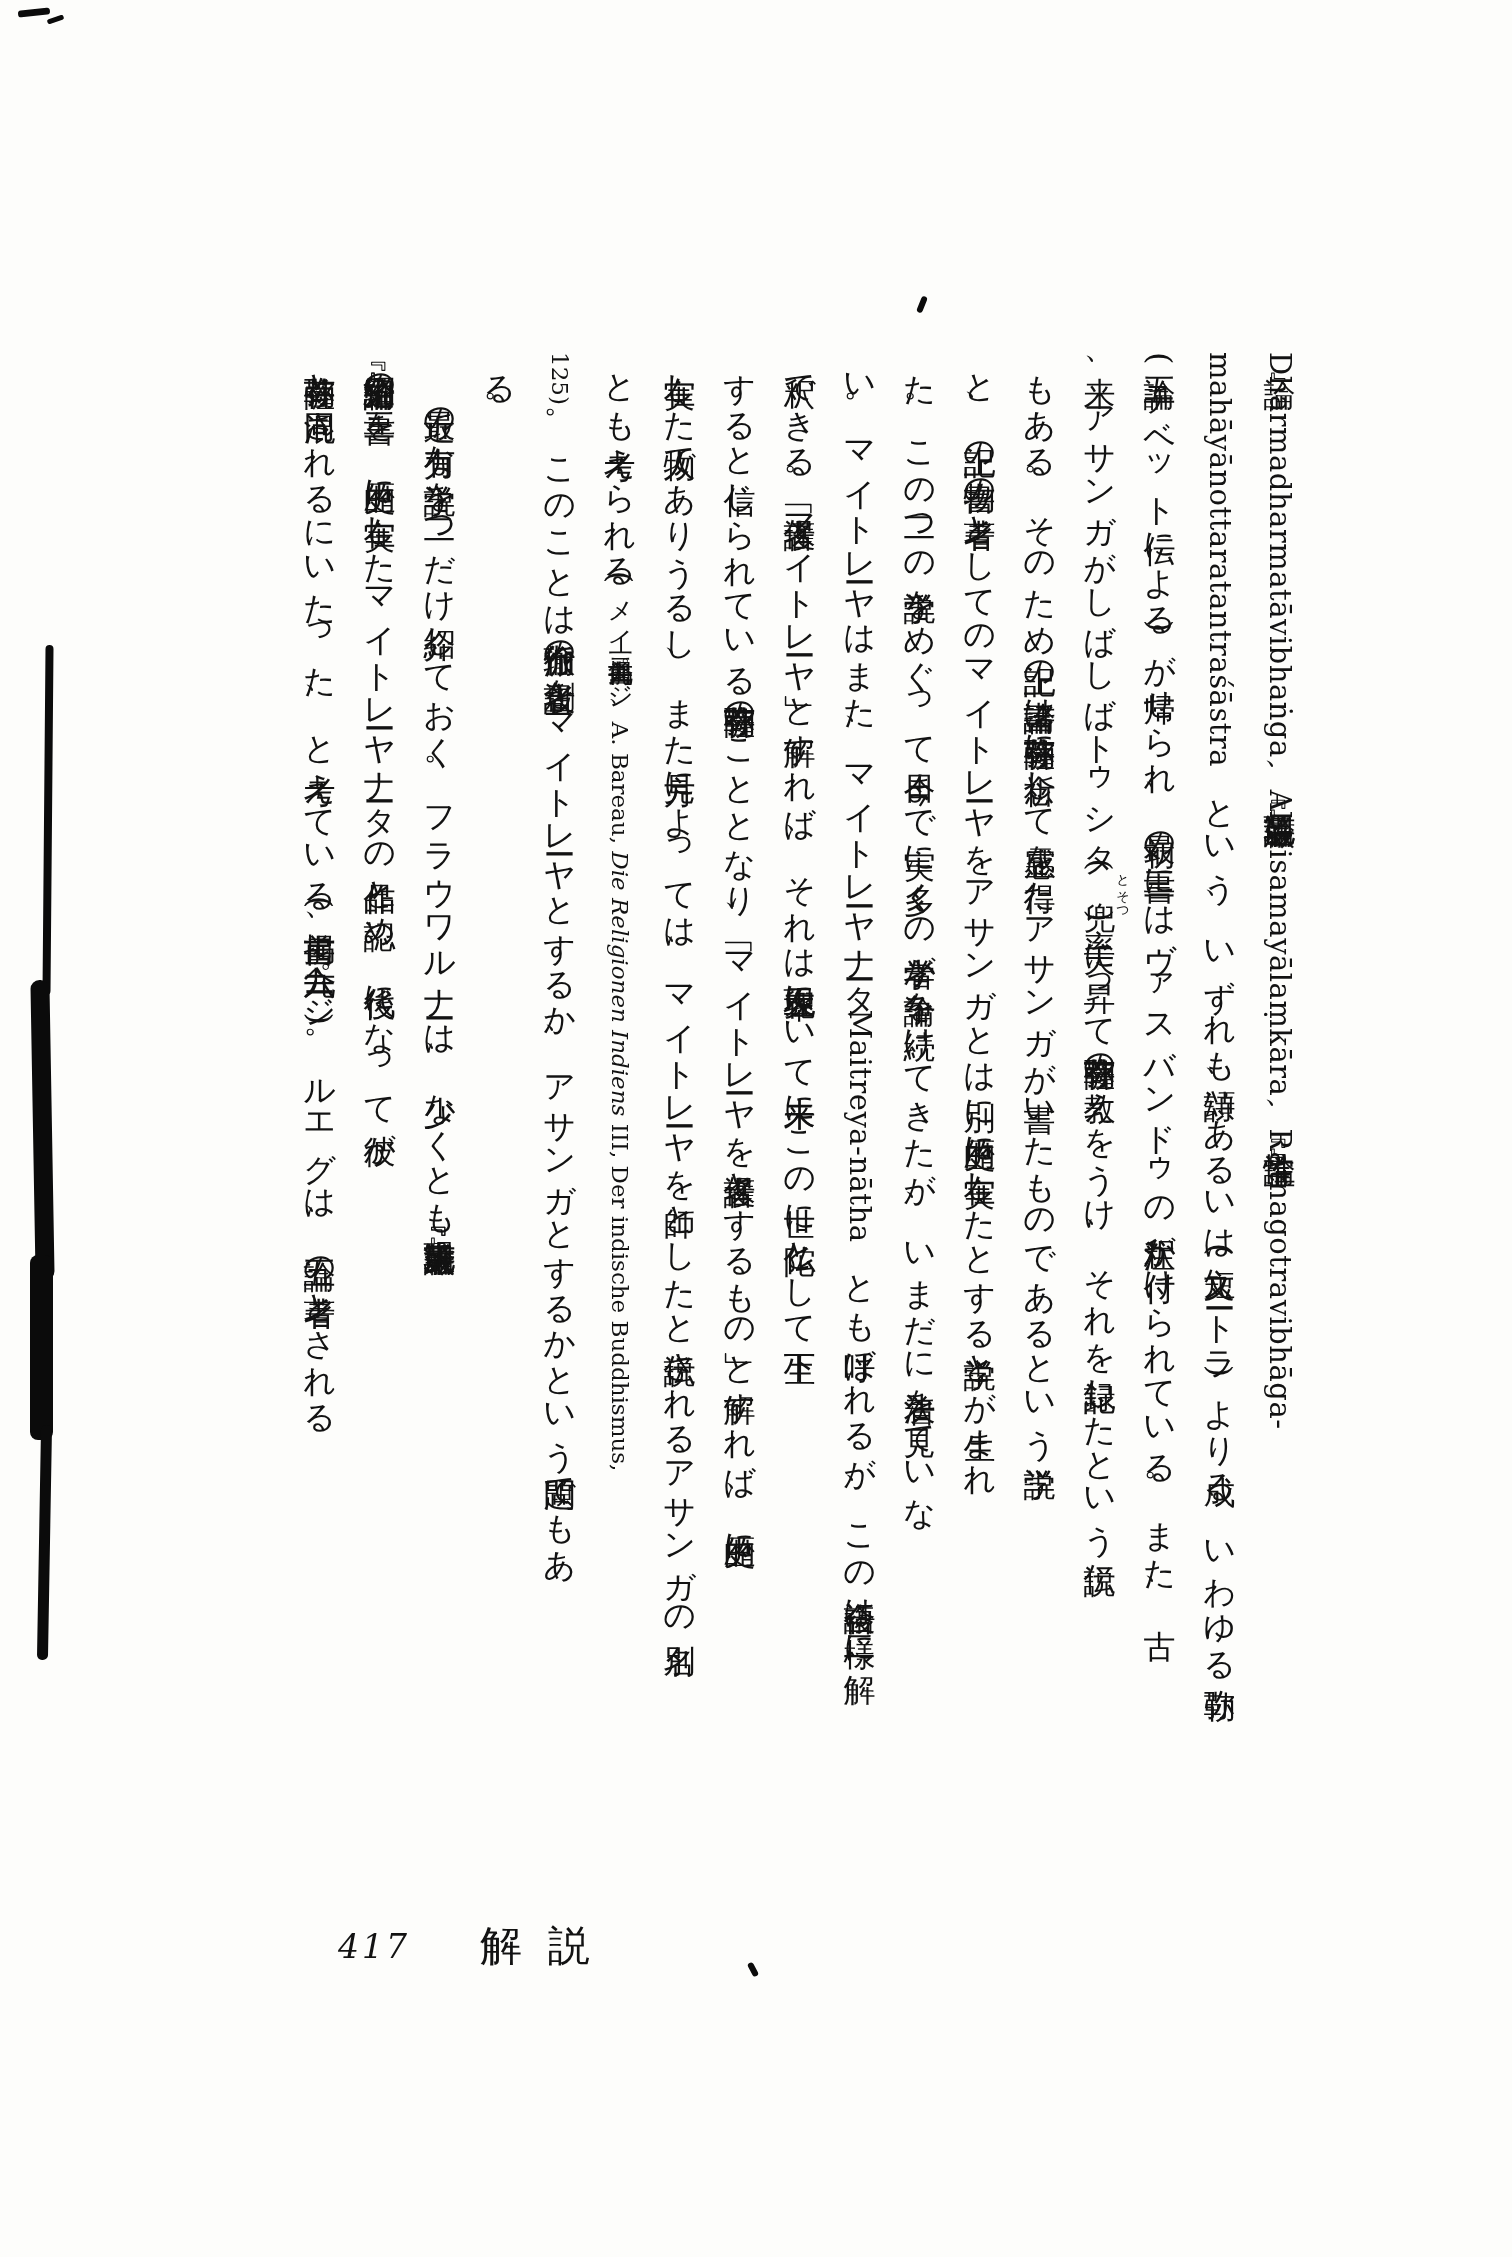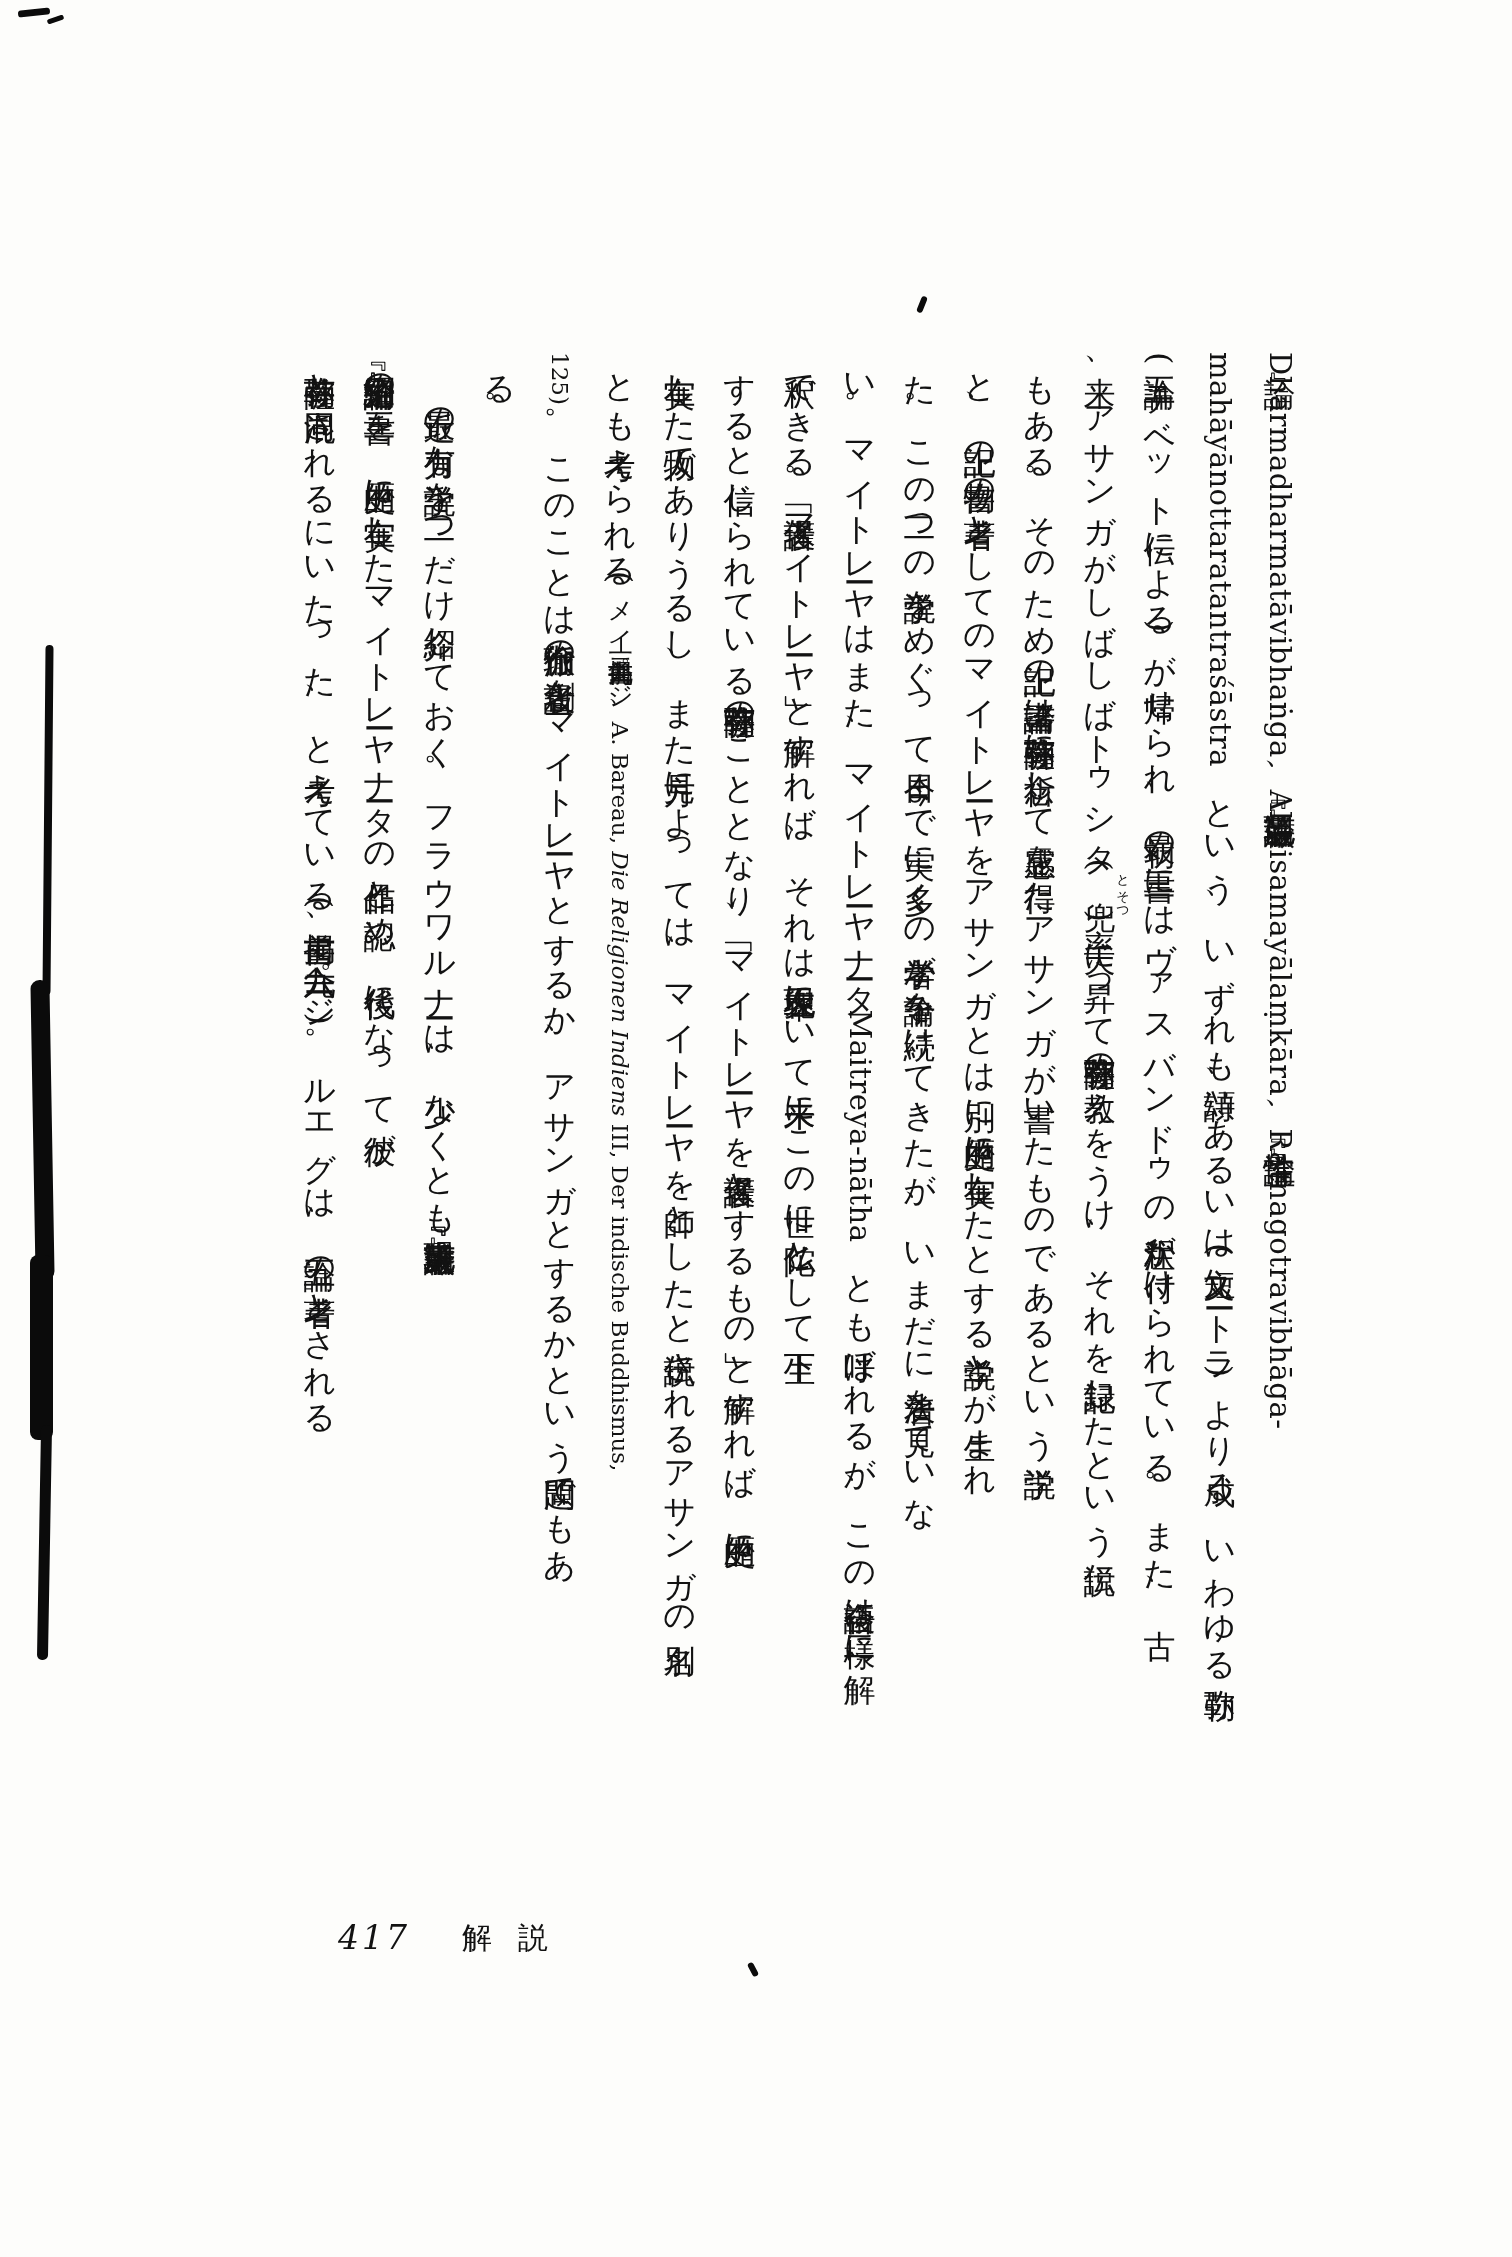--- a/index.html
+++ b/index.html
@@ -36,24 +36,24 @@
   .small { font-size:25px; }
   .small-latin { font-size:23px; }
   .small-latin-italic { font-size:23px; font-style:italic; }
   ruby { ruby-position:over; }
   rt { font-size:13px; letter-spacing:2px; }
 
   
   .footer {
     position:absolute;
     left:338px; top:1918px;
-    display:flex; align-items:flex-start; gap:52px;
+    display:flex; align-items:center; gap:70px;
   }
   .page-num { font-size:33px; font-style:italic; letter-spacing:3px; }
-  .section-title { font-size:30px; letter-spacing:26px; }
+  .section-title { font-size:42px; letter-spacing:26px; }
 
   
   .artifact { position:absolute; background:#0b0b0b; }
   .dash-1 { left:18px; top:9px; width:32px; height:7px; border-radius:3px; transform:rotate(-6deg); }
   .dash-2 { left:47px; top:17px; width:17px; height:5px; border-radius:2px; transform:rotate(-18deg); }
   .streak-1 { left:44px; top:645px;  width:8px;  height:350px; border-radius:5px; transform:skewX(-0.5deg); }
   .streak-2 { left:33px; top:980px;  width:19px; height:300px; border-radius:9px; transform:skewX(1deg); }
   .streak-3 { left:30px; top:1255px; width:23px; height:185px; border-radius:8px; }
   .streak-4 { left:39px; top:1425px; width:11px; height:235px; border-radius:5px; transform:skewX(-1deg); }
   .tick-1 { left:919px; top:296px; width:6px; height:17px; border-radius:3px; transform:rotate(22deg); }

